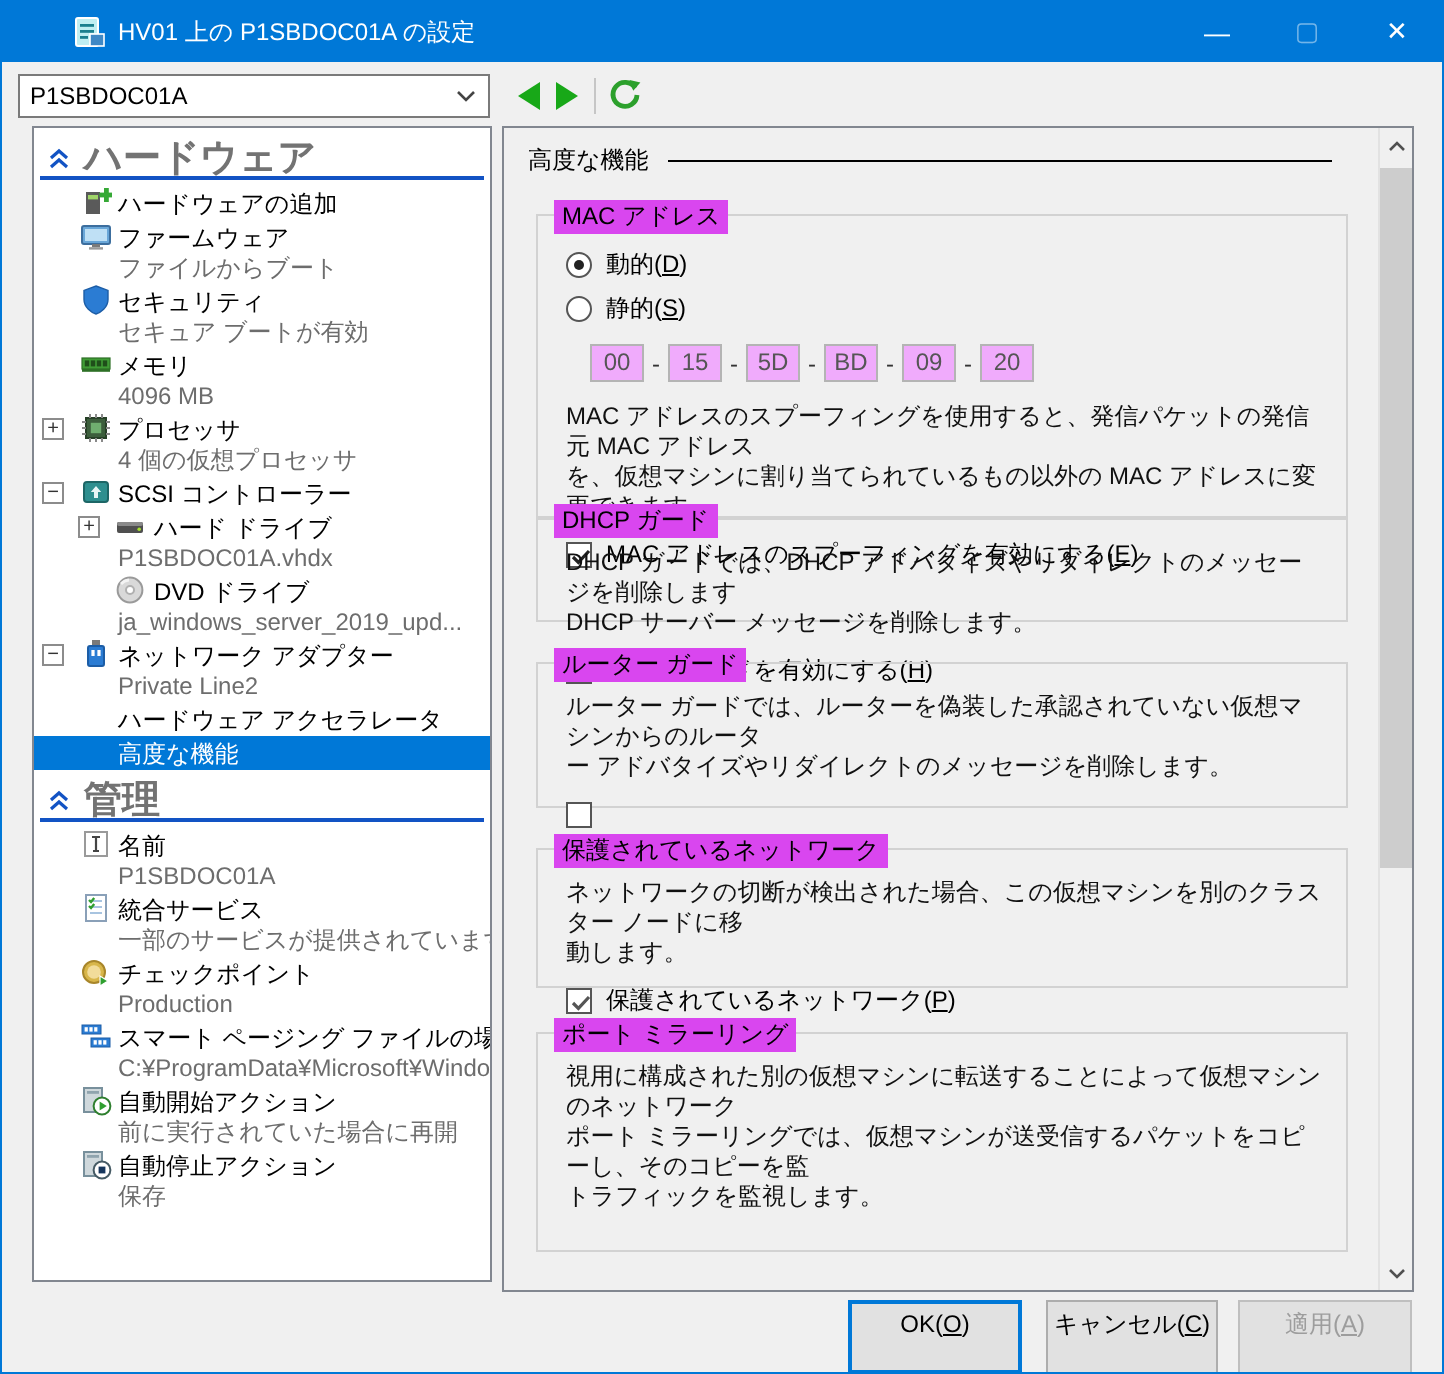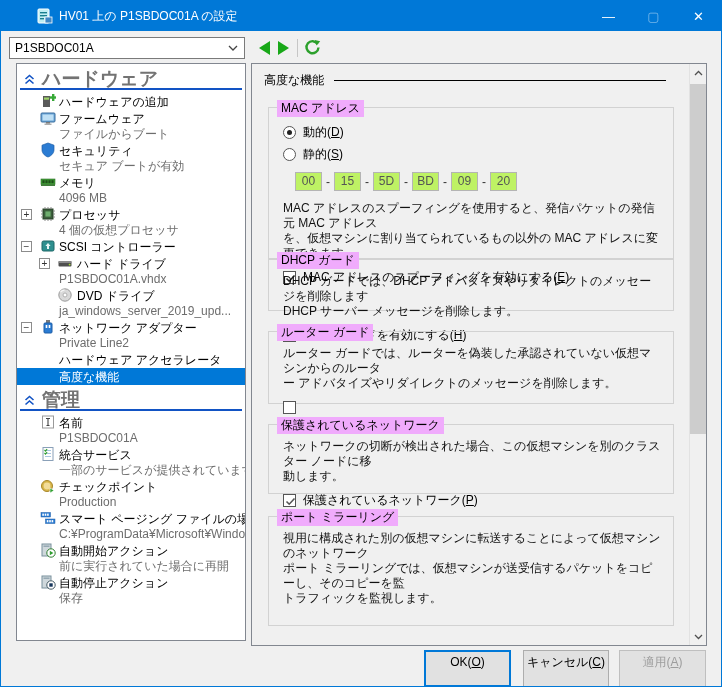--- a/index.html
+++ b/index.html
@@ -38,31 +38,31 @@
   .sb-sub.lv1 { }
   .sb-row.selected { background:#0078d7; }
   .sb-row.selected .lbl { color:#fff; }
 
   
   .rpanel { position:absolute; left:250px; top:62px; width:456px; height:583px; background:#f0f0f0; border:1px solid #828790; overflow:hidden; }
   .rp-head { position:absolute; left:12px; top:8px; right:40px; display:flex; align-items:center; }
   .rp-head .ttl { white-space:nowrap; margin-right:10px; }
   .rp-head .rule { flex:1; height:1px; background:#000; }
   .grp { position:relative; border:1px solid #d2d2d2; margin-left:16px; width:406px; padding:14px 10px 8px 14px; }
-  .grp-title { position:absolute; top:-8px; left:8px; background:#f0abfc; padding:0 4px; white-space:nowrap; }
+  .grp-title { position:absolute; top:-8px; left:8px; background:#d946ef; padding:0 4px; white-space:nowrap; }
   .g-mac  { margin-top:43px; height:152px; }
   .g-dhcp { height:52px; }
   .g-rtr  { margin-top:20px; height:73px; }
   .g-prot { margin-top:20px; height:70px; }
   .g-mir  { margin-top:22px; height:110px; }
   .radio-row { display:flex; align-items:center; height:20px; margin-bottom:2px; }
   .radio { width:13px; height:13px; border:1px solid #555; border-radius:50%; background:#fff; margin-right:7px; position:relative; flex:0 0 auto; }
   .radio.on::after { content:""; position:absolute; left:3px; top:3px; width:5px; height:5px; border-radius:50%; background:#222; }
   .mac-row { display:flex; align-items:center; margin:8px 0 10px 12px; }
-  .macbox { display:inline-block; width:27px; height:19px; border:1px solid #b4b4b4; background:#bef264; color:#555; text-align:center; line-height:17px; }
+  .macbox { display:inline-block; width:27px; height:19px; border:1px solid #b4b4b4; background:#f0abfc; color:#555; text-align:center; line-height:17px; }
   .mdash { display:inline-block; width:12px; text-align:center; color:#333; }
   .desc { line-height:15px; color:#111; }
   .check-row { display:flex; align-items:center; height:18px; margin-top:7px; }
   .cbx { width:13px; height:13px; border:1px solid #555; background:#fff; margin-right:7px; position:relative; flex:0 0 auto; }
   .cbx.on svg { position:absolute; left:0px; top:0px; }
 
   
   .vscroll { position:absolute; top:0; right:0; width:17px; height:100%; background:#f0f0f0; border-left:1px solid #e2e2e2; }
   .vs-btn { position:absolute; left:0; width:17px; height:17px; display:flex; align-items:center; justify-content:center; }
   .vs-up { top:0; } .vs-dn { bottom:0; }

